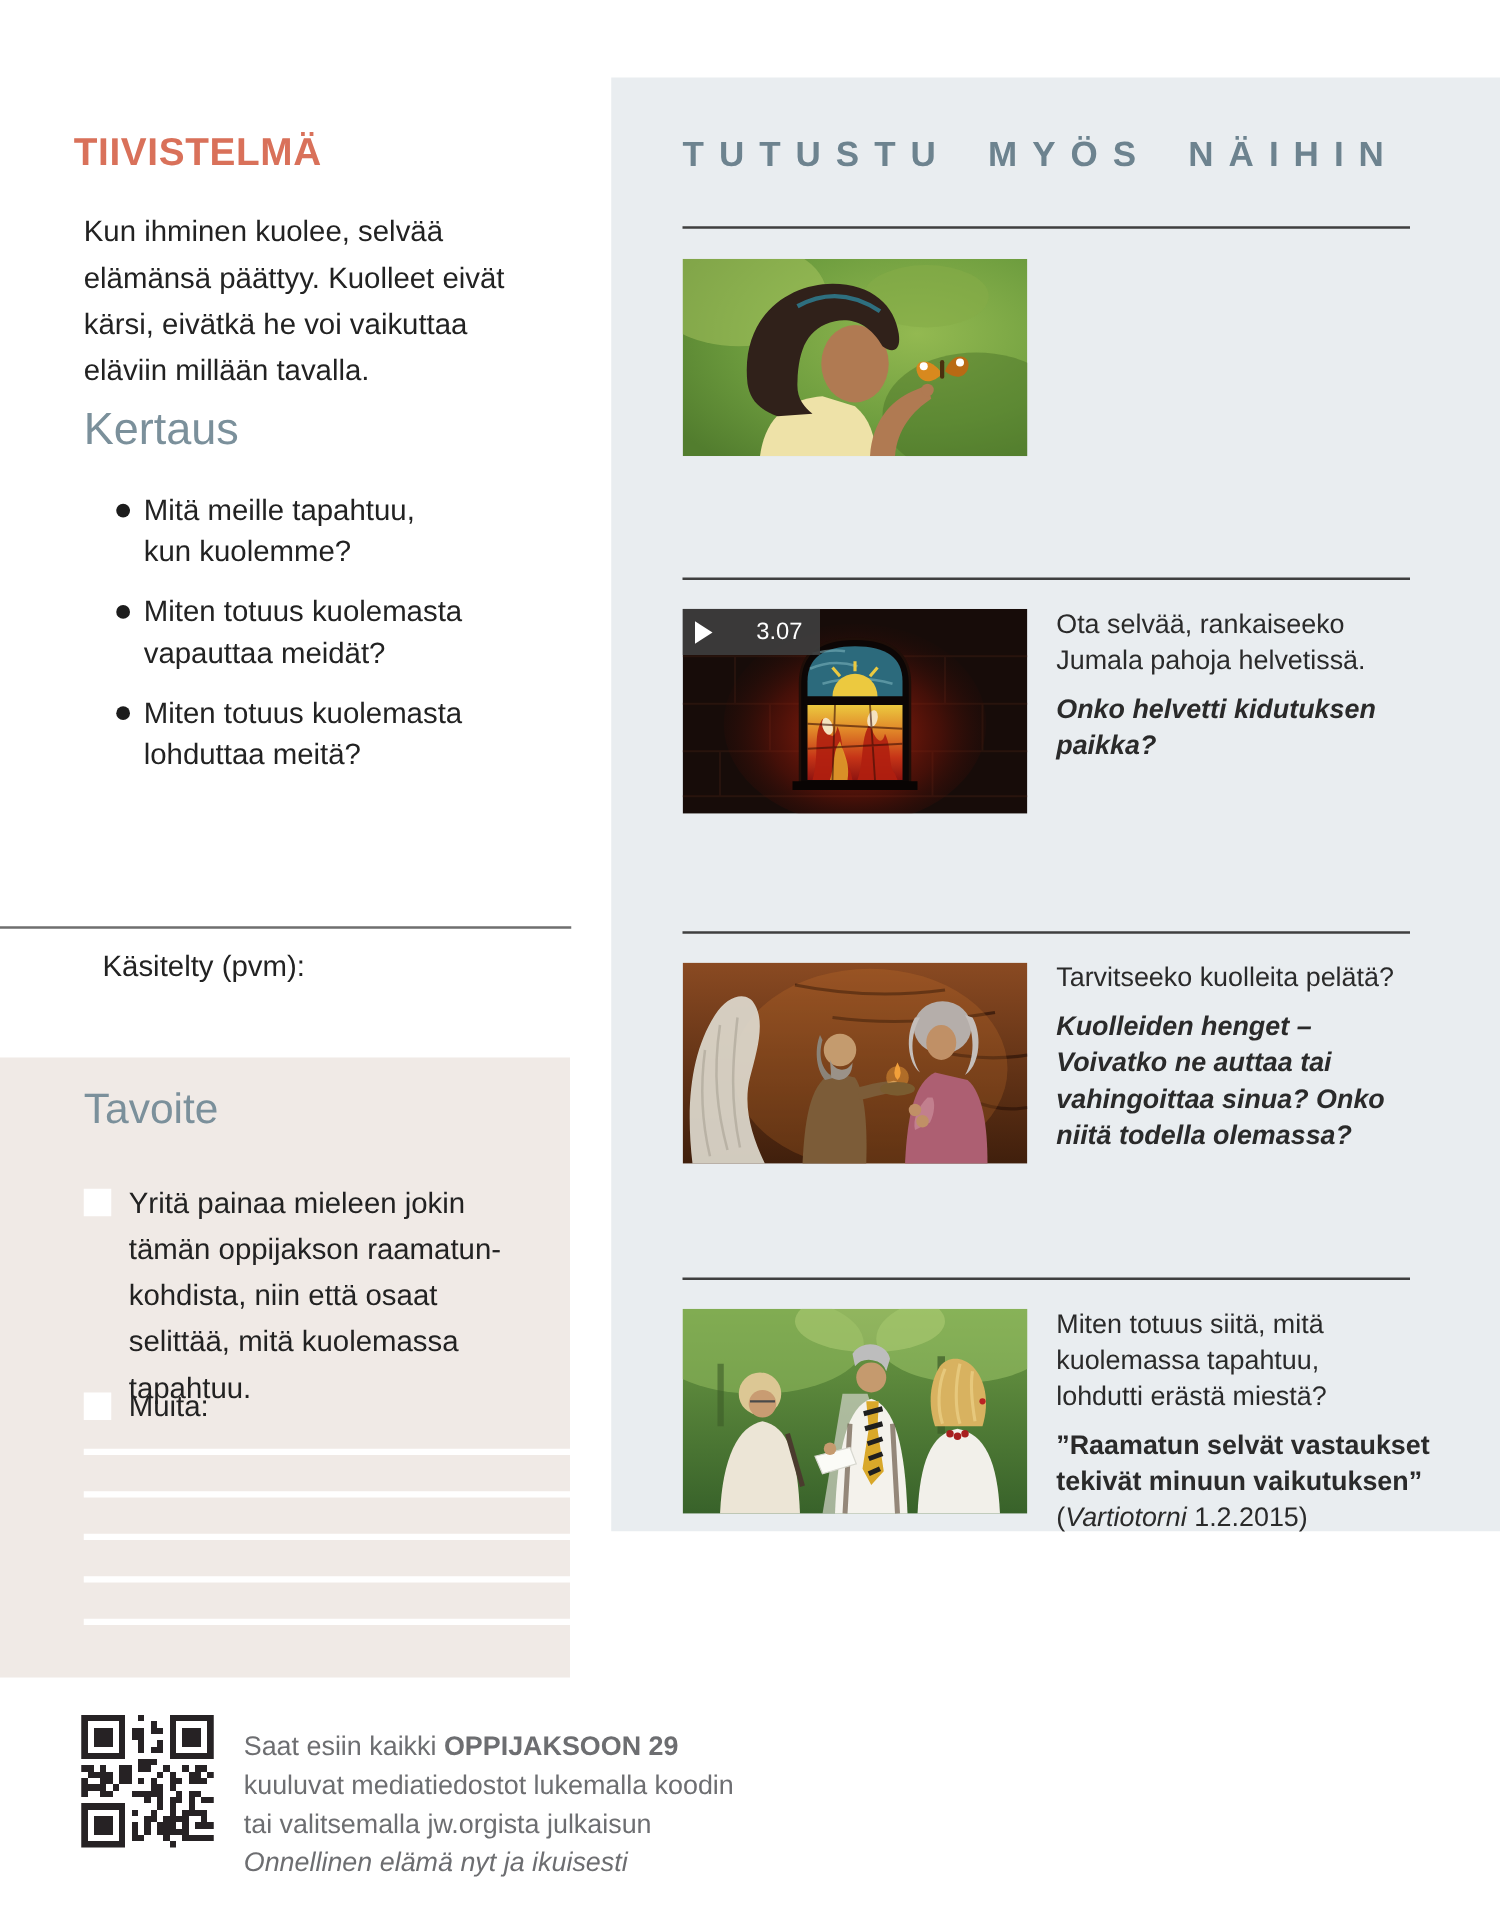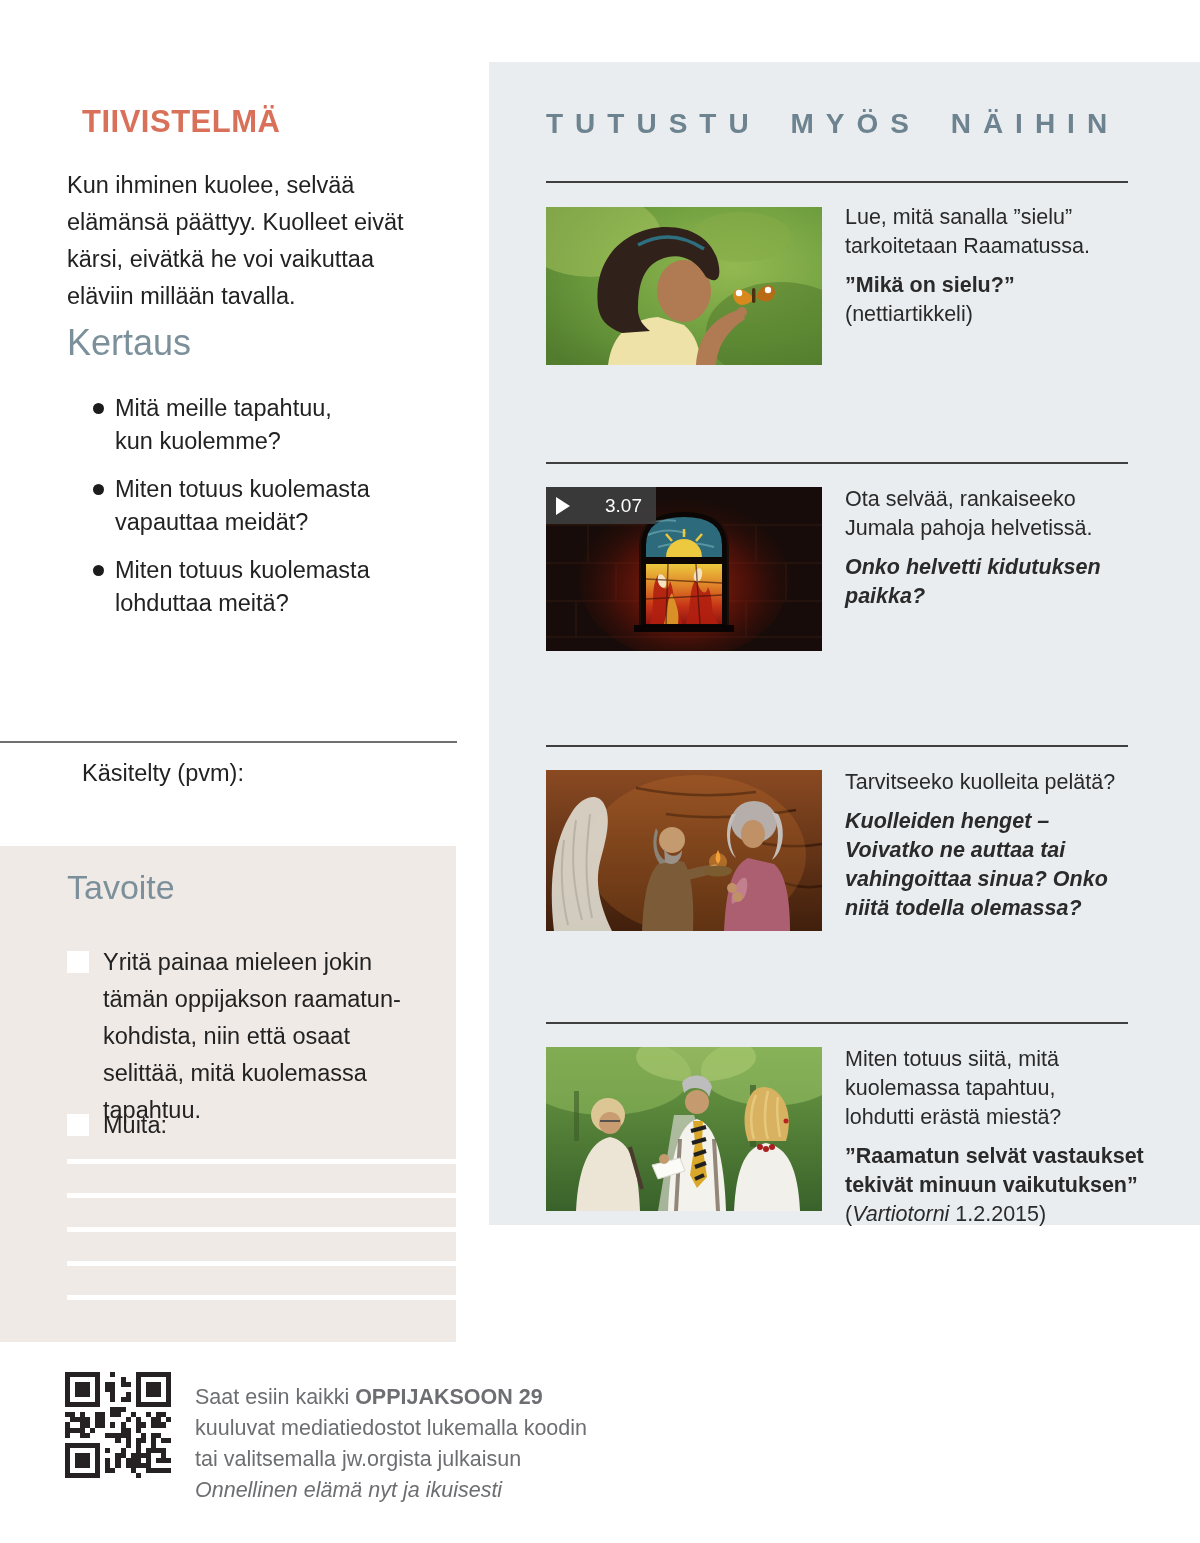--- a/index.html
+++ b/index.html
@@ -1,21 +1,21 @@
 <!DOCTYPE html>
 <html><head>
 <meta charset="utf-8">
 <style>
   *{margin:0;padding:0;box-sizing:border-box;}
   html,body{width:1200px;height:1543px;}
   body{position:relative;background:#ffffff;font-family:"Liberation Sans",sans-serif;color:#232323;overflow:hidden;}
   .abs{position:absolute;}
 
   
-  .summary-title{left:82px;top:104px;font-size:31px;font-weight:700;color:#d9715a;letter-spacing:.5px;}
+  .summary-title{left:59px;top:104px;font-size:31px;font-weight:700;color:#d9715a;letter-spacing:.5px;}
   .summary-body{left:67px;top:167px;width:380px;font-size:23.5px;line-height:37px;white-space:pre-line;color:#222;}
   .review-title{left:67px;top:322px;font-size:36px;font-weight:500;color:#7b909b;}
   .review-list{left:67px;top:392px;width:360px;list-style:none;}
   .review-list li{position:relative;padding-left:48px;font-size:23.5px;line-height:33px;margin-bottom:15px;white-space:pre-line;color:#222;}
   .review-list li::before{content:"";position:absolute;left:26px;top:11px;width:11px;height:11px;border-radius:50%;background:#1c1c1c;}
   .left-rule{left:0;top:741px;width:457px;height:0;border-top:2px solid #6f6f6f;}
   .covered-label{left:82px;top:760px;font-size:23.5px;color:#222;}
 
   .goal-box{left:0;top:846px;width:456px;height:496px;background:#f0eae6;}
   .goal-title{left:67px;top:868px;font-size:34px;font-weight:500;color:#7b909b;}
@@ -261,26 +261,20 @@
       <path d="M92 38 Q125 20 158 42" stroke="#2e6f7f" stroke-width="3.5" fill="none"></path>
       <g transform="translate(208,92)">
         <path d="M0 0 C-12 -16 -26 -10 -19 2 C-14 9 -6 6 0 0 Z" fill="#d8891e"></path>
         <path d="M2 -2 C8 -20 25 -15 20 -3 C16 5 8 3 2 -2 Z" fill="#b96a14"></path>
         <circle cx="-15" cy="-6" r="3.2" fill="#ffffff"></circle>
         <circle cx="14" cy="-9" r="3.2" fill="#ffffff"></circle>
         <rect x="-2" y="-11" width="3.4" height="15" rx="1.7" fill="#4a300e"></rect>
       </g>
     </svg>
   </div>
-  <div class="xtext x1">
-    <p class="xdesc">Lue, mitä sanalla ”sielu”
-tarkoitetaan Raamatussa.</p>
-    <p class="xtitle">”Mikä on sielu?”</p>
-    <p class="xsub">(nettiartikkeli)</p>
-  </div>
 
   <div class="thumb t2">
     <svg viewBox="0 0 276 164">
       <defs>
         <radialGradient id="glow" cx="50%" cy="55%" r="60%">
           <stop offset="0%" stop-color="rgba(214,44,16,0.8)"></stop>
             <stop offset="55%" stop-color="rgba(140,22,8,0.38)"></stop>
             <stop offset="100%" stop-color="rgba(20,8,6,0)"></stop>
         </radialGradient>
         <linearGradient id="fire" x1="0" y1="0" x2="0" y2="1">

